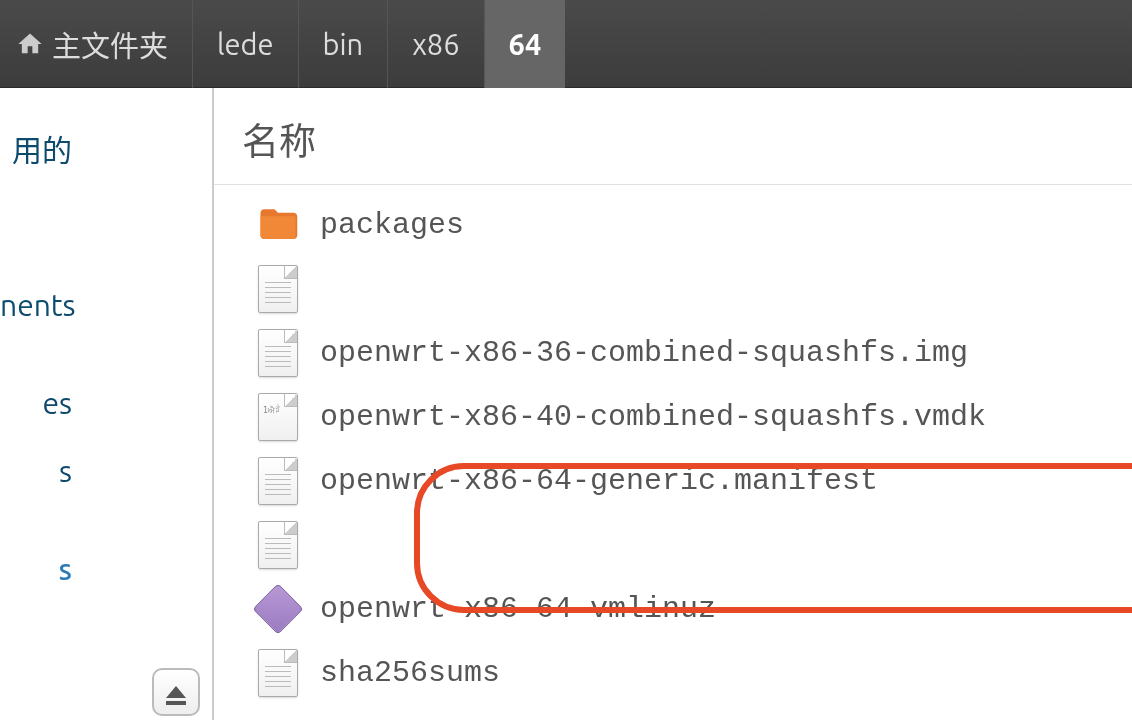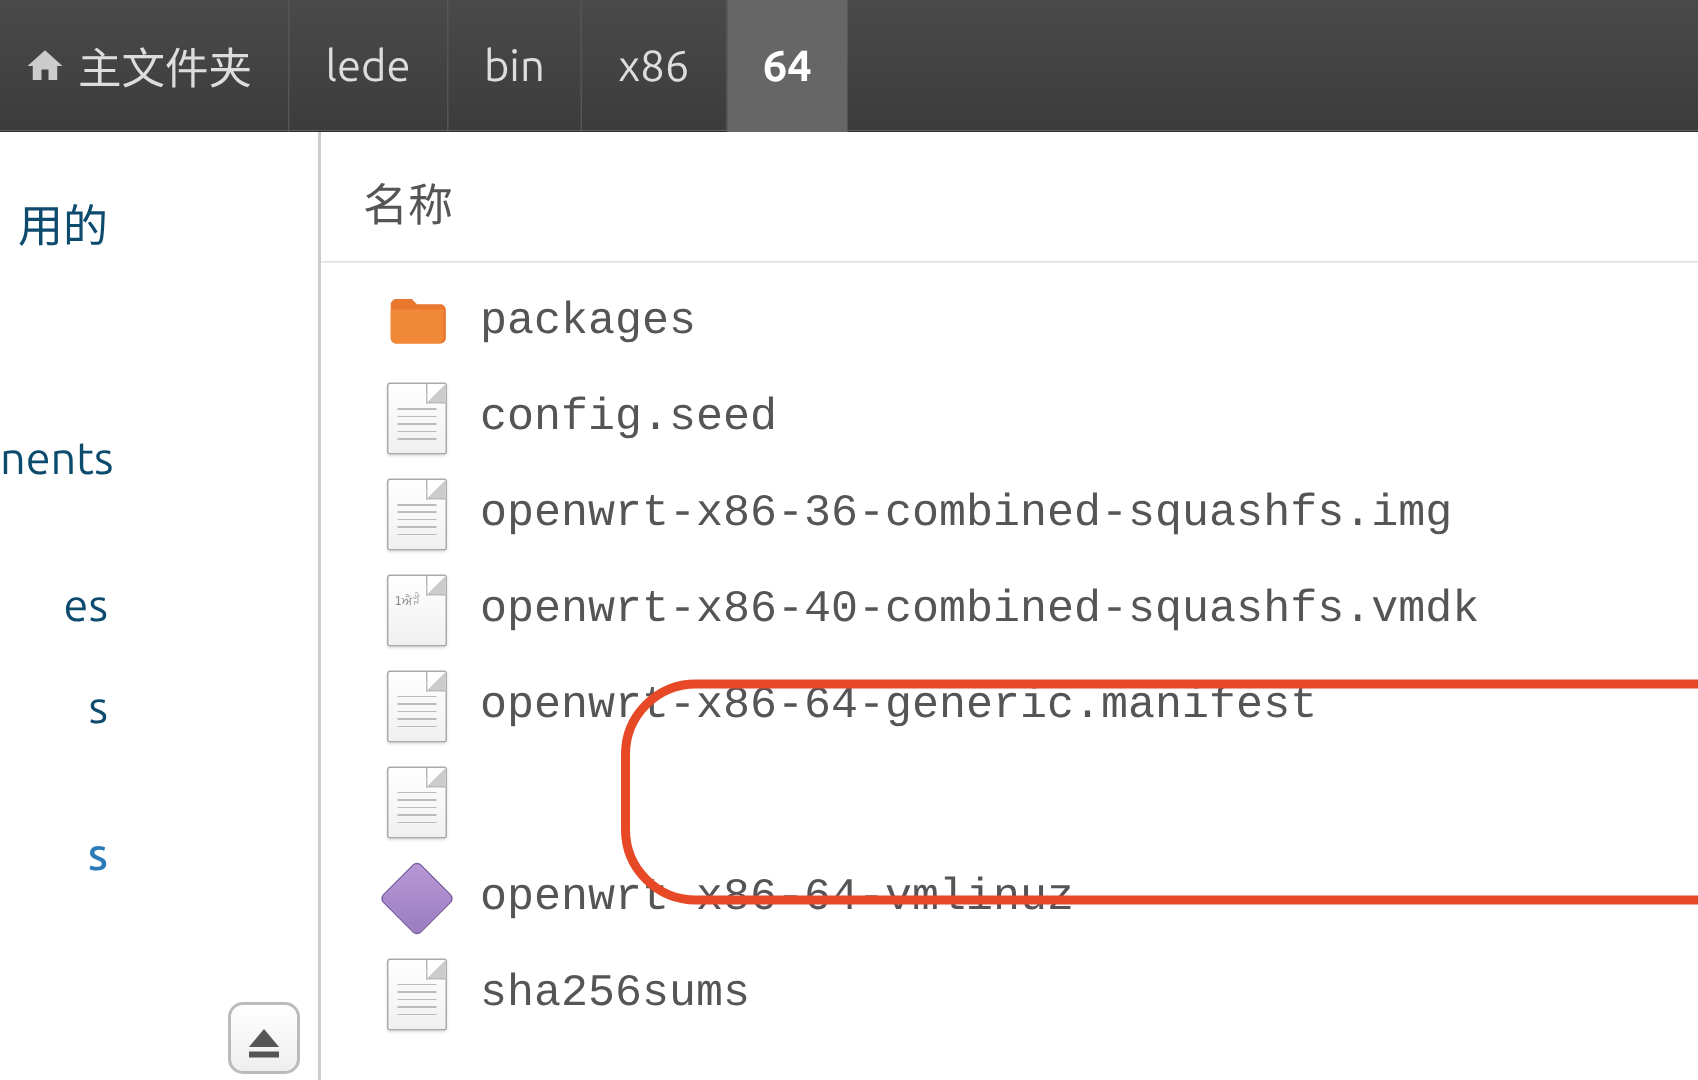--- a/index.html
+++ b/index.html
@@ -107,21 +107,21 @@
       height: 4px;
       background: #555;
     }
     .content {
       flex: 1;
       background: #fff;
       position: relative;
       padding-top: 24px;
     }
     .column-header {
-      font-size: 30px;
+      font-size: 37px;
       color: #555;
       padding-left: 28px;
       padding-bottom: 18px;
       border-bottom: 1px solid #e0e0e0;
     }
     .file-list {
       padding-top: 8px;
       position: relative;
     }
     .file-row {
@@ -285,21 +285,20 @@
             <path d="M4 14h40v22c0 2-2 4-4 4H8c-2 0-4-2-4-4V14z" fill="#f08838"></path>
           </svg>
         </div>
         <span class="file-label">packages</span>
       </div>
 
       <div class="file-row">
         <div class="file-icon">
           <div class="textdoc"></div>
         </div>
-        <span class="file-label">config.seed</span>
       </div>
 
       <div class="file-row">
         <div class="file-icon">
           <div class="textdoc"></div>
         </div>
         <span class="file-label">openwrt-x86-36-combined-squashfs.img</span>
       </div>
 
       <div class="file-row">

